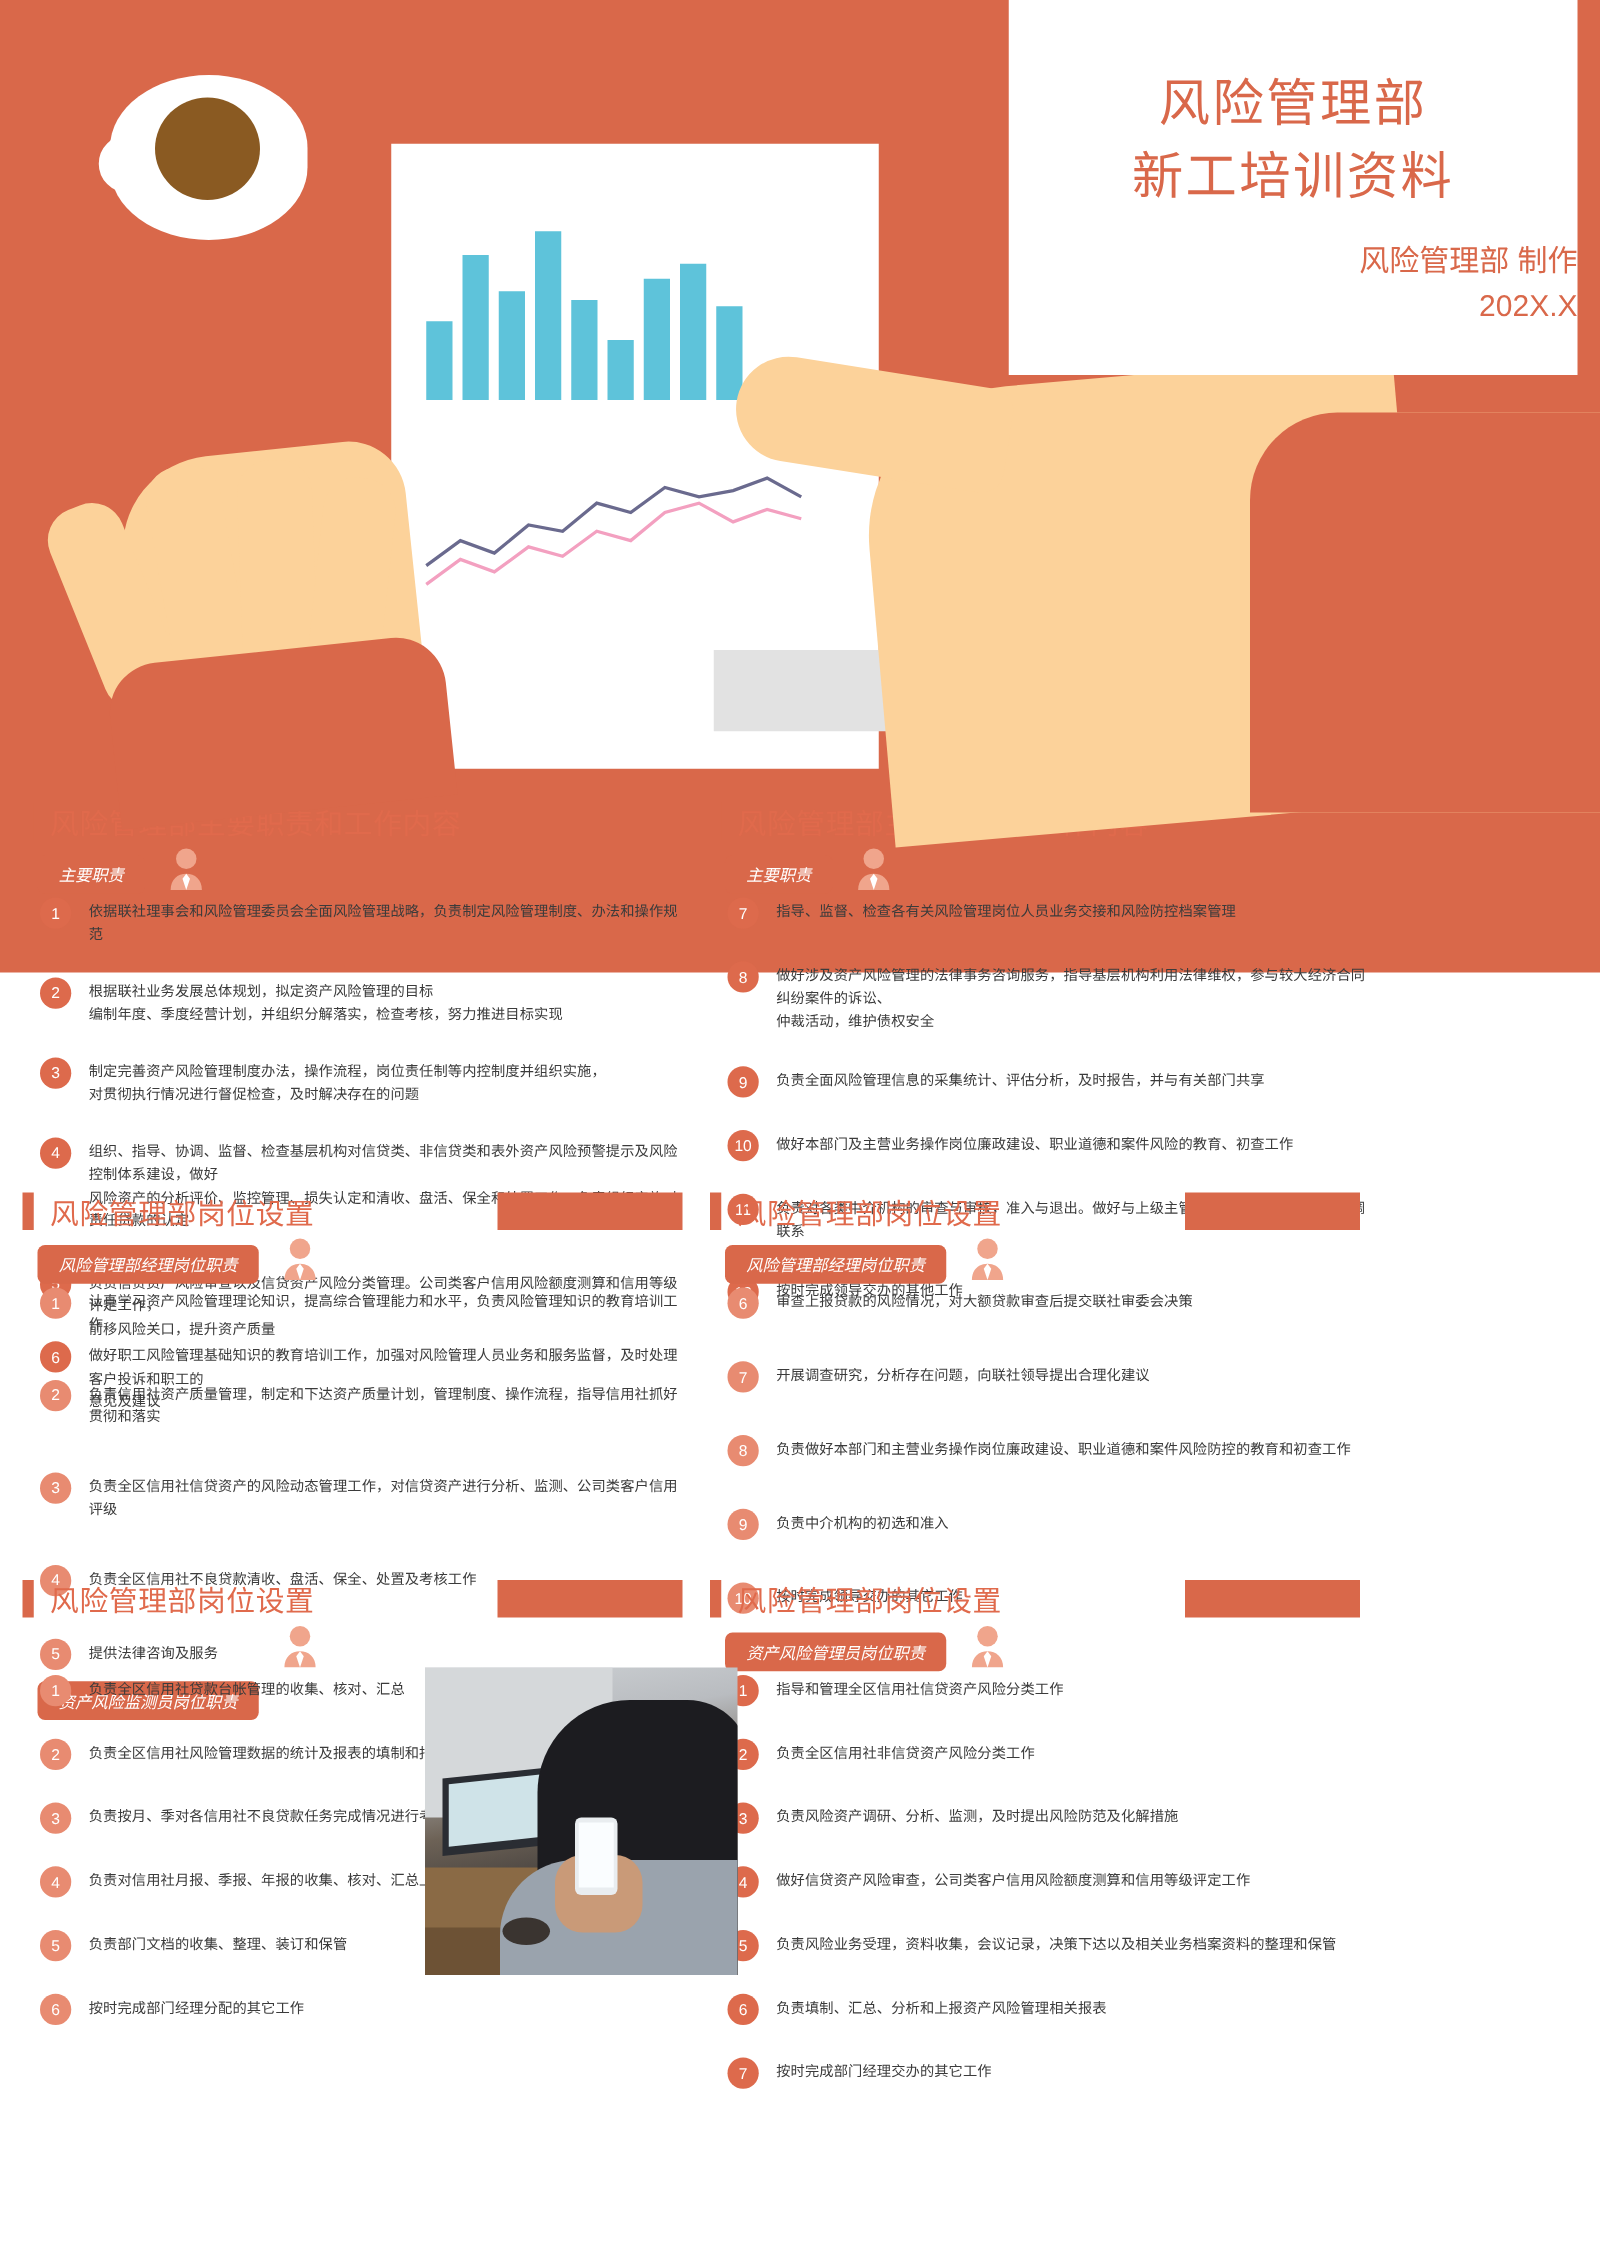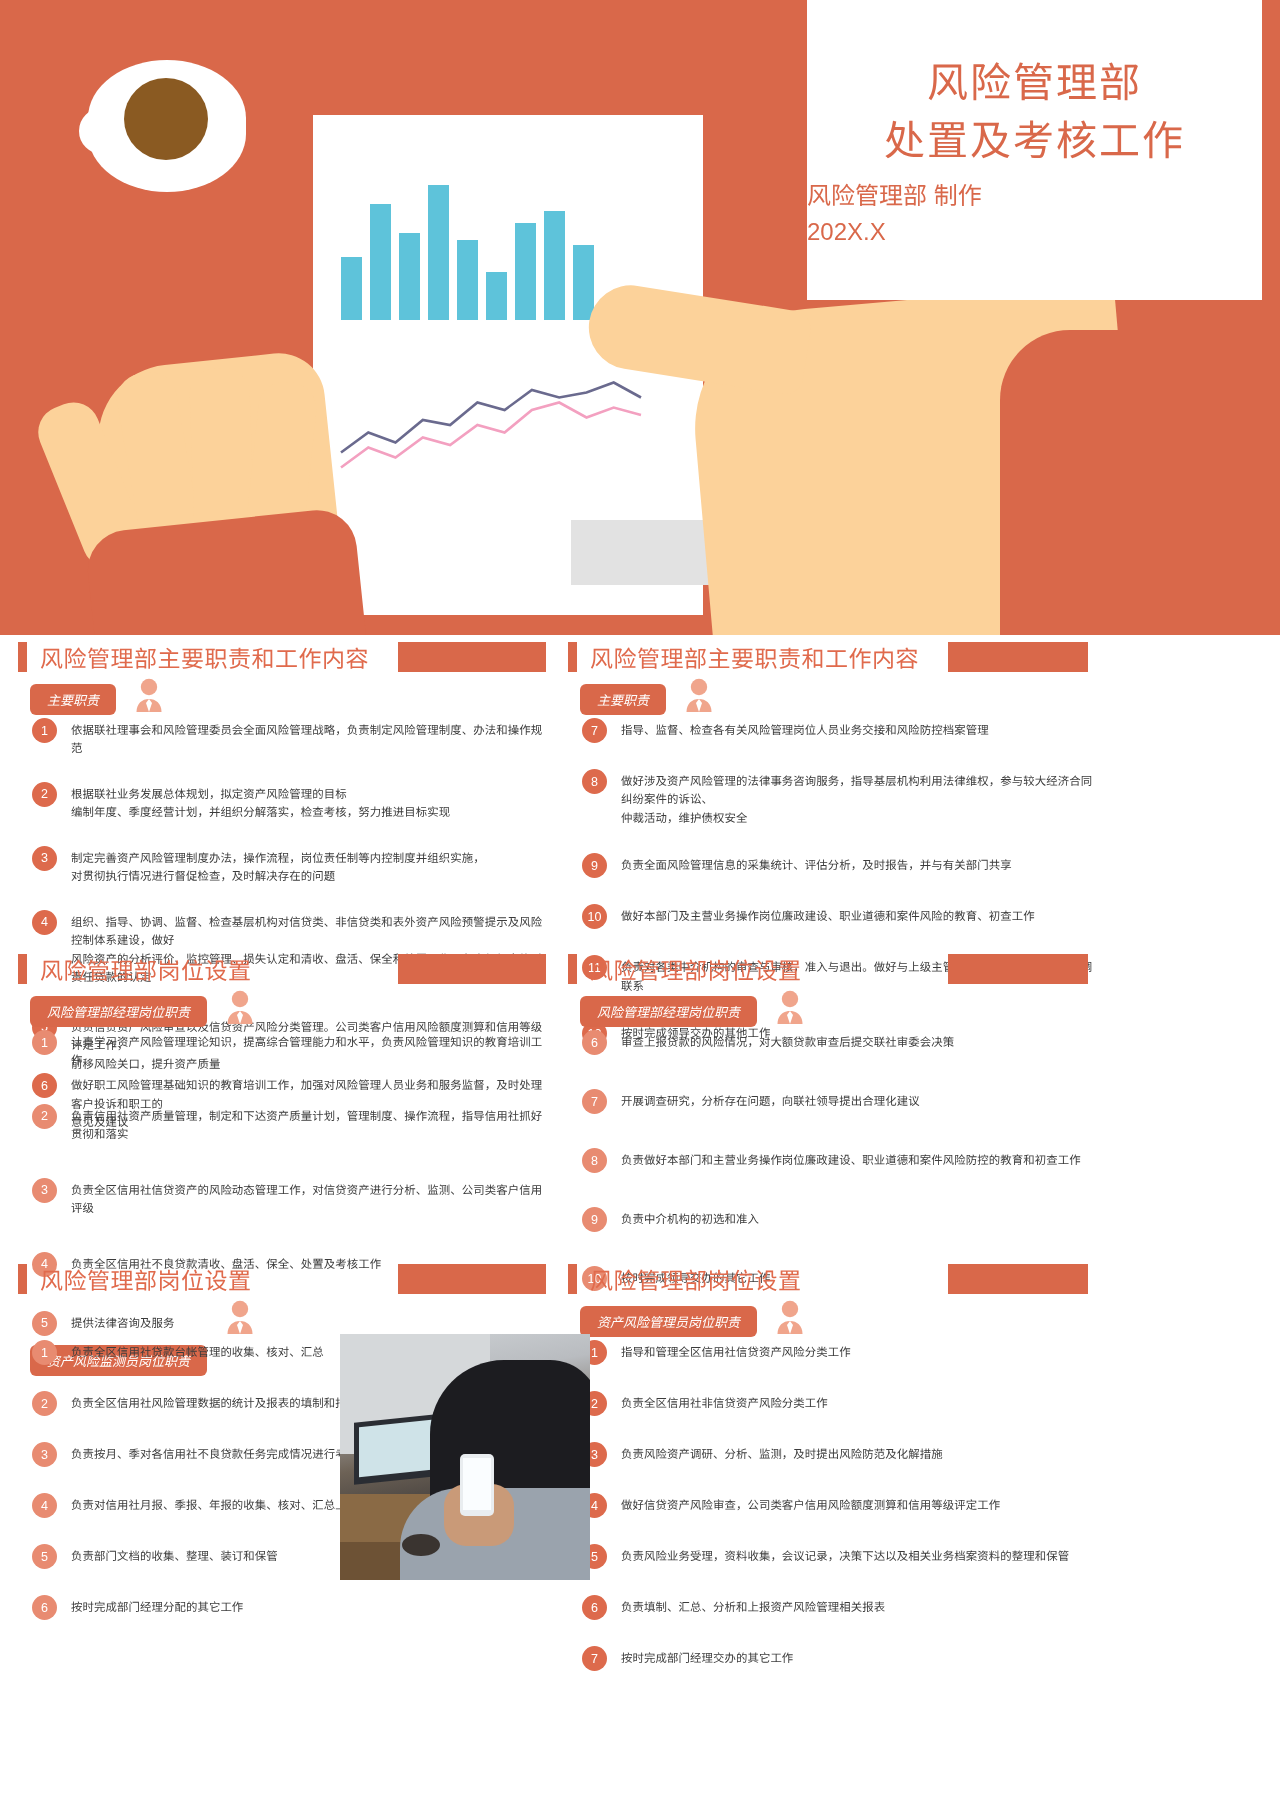--- a/index.html
+++ b/index.html
@@ -6,35 +6,35 @@
   html, body {
     width: 1280px; height: 1800px;
     background: #ffffff;
     font-family: "Liberation Sans", "DejaVu Sans", sans-serif;
     overflow: hidden;
   }
   .page { position: relative; width: 1280px; height: 1800px; background: #fff; }
 
   
   .cover {
-    position: absolute; left: 0; top: 0; width: 1280px; height: 635px;
+    position: absolute; left: 0; top: 0; width: 1280px; height: 778px;
     background: #d9684a; overflow: hidden;
   }
   
   .cover-card {
     position: absolute; right: 18px; top: 0px;
     width: 455px; height: 300px; background: #ffffff; z-index: 6;
   }
   .cover-title {
     margin-top: 54px; text-align: center;
     font-size: 41px; line-height: 1.42; letter-spacing: 2px;
     color: #d9684a; font-weight: 400;
   }
   .cover-sub {
-    margin-top: 8px; text-align: left;
+    margin-top: 22px; text-align: right;
     font-size: 24px; line-height: 1.5; color: #d9684a; font-weight: 400;
   }
 
   
   .cup-saucer {
     position: absolute; left: 88px; top: 60px; width: 158px; height: 132px;
     background: #ffffff; border-radius: 50% / 44%; z-index: 3;
   }
   .cup-handle {
     position: absolute; left: 79px; top: 108px; width: 46px; height: 46px;
@@ -187,21 +187,21 @@
     <div class="lsleeve"></div>
 
     <div class="rarm"></div>
     <div class="rarm2"></div>
     <div class="rfinger-point"></div>
     <div class="sleeve"></div>
 
     <div class="cover-card">
       <div class="cover-title">
         <div>风险管理部</div>
-        <div>处置及考核工作</div>
+        <div>新工培训资料</div>
       </div>
       <div class="cover-sub">
         <div>风险管理部 制作</div>
         <div>202X.X</div>
       </div>
     </div>
   </div>
 
   <div id="sections-root">
       <div class="sec-head" style="left: 18px; top: 640px;">

